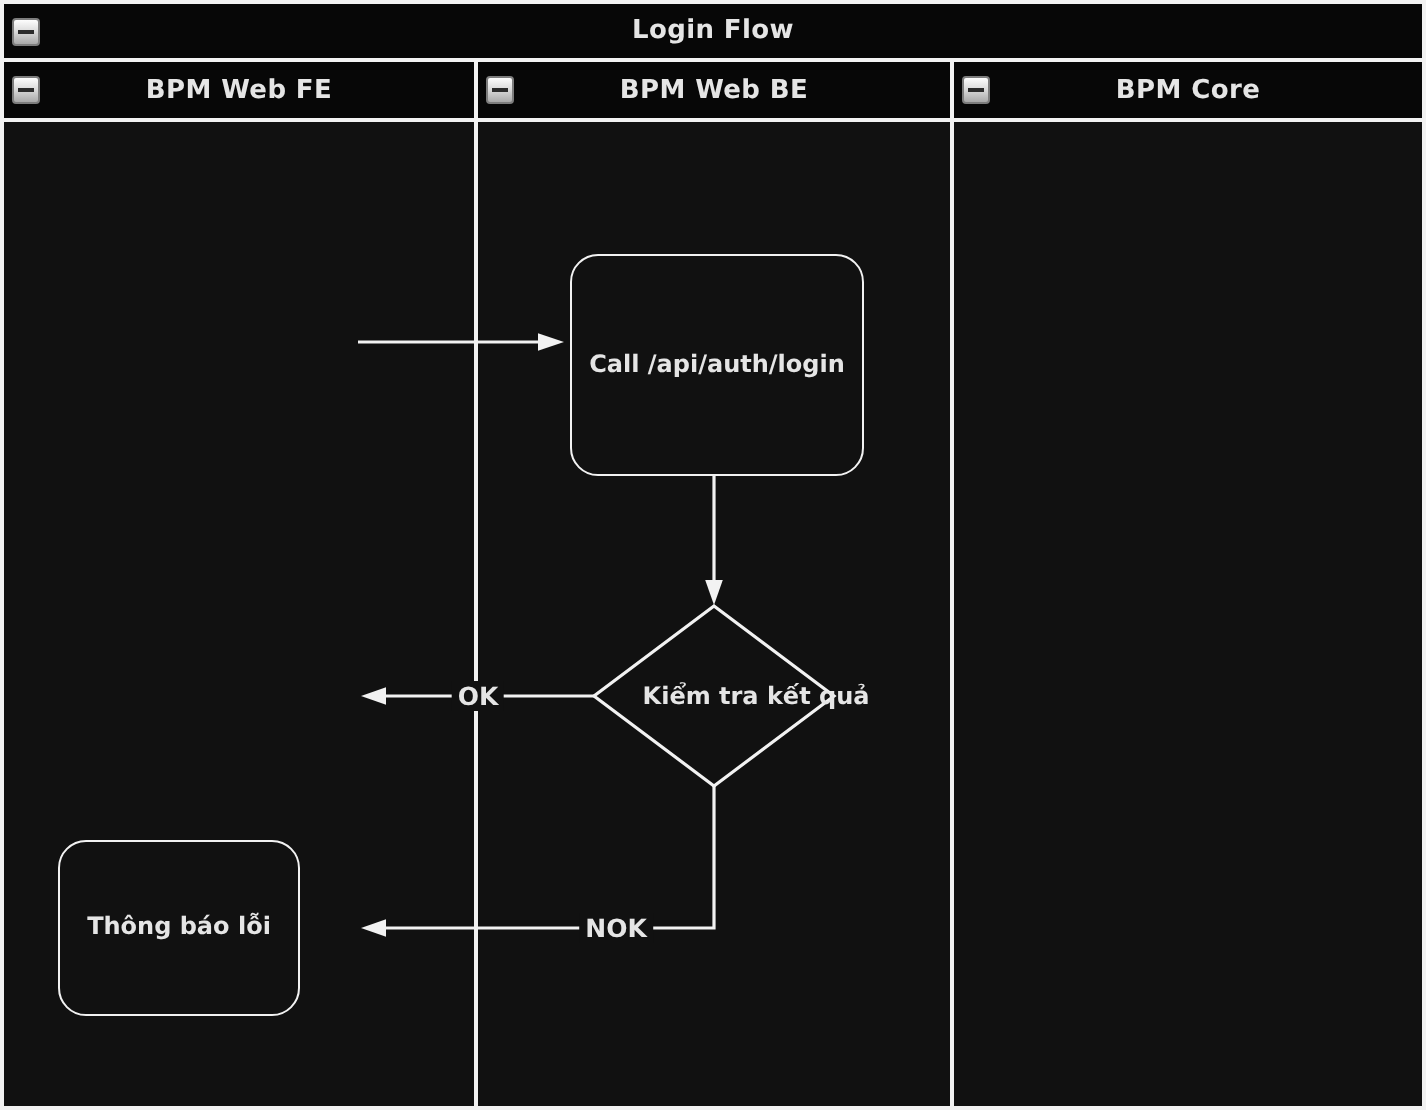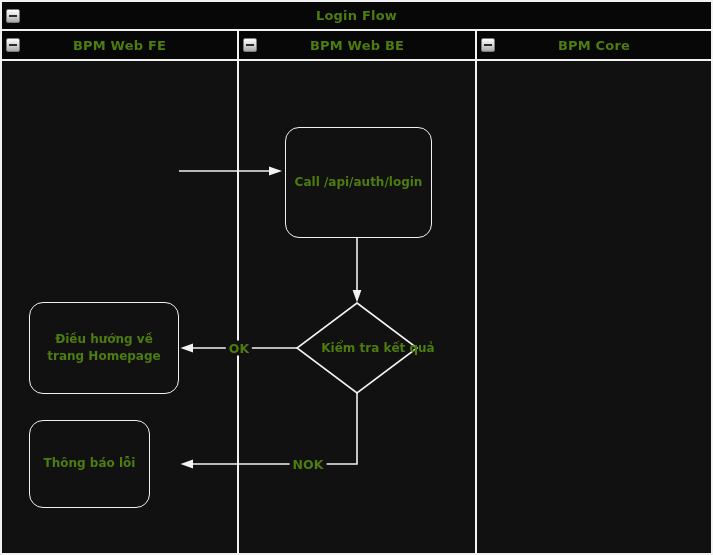--- a/index.html
+++ b/index.html
@@ -1,21 +1,21 @@
 <!DOCTYPE html>
 <html><head>
 <meta charset="utf-8">
 <style>
   html,body{margin:0;padding:0;background:#000;}
   #canvas{
     position:relative;
     width:713px;height:555px;
     background:#121212;
     font-family:"DejaVu Sans","Liberation Sans",sans-serif;
-    color:#4d7c0f;
+    color:#e5e5e5;
     overflow:hidden;
   }
   
   .pool-frame{
     position:absolute;inset:0;
     box-sizing:border-box;
     border:2px solid #f2f2f2;
     display:flex;flex-direction:column;
   }
   .title-bar{
@@ -167,23 +167,20 @@
       <polygon points="357,303 417,348 357,393 297,348" fill="#111111" stroke="#f2f2f2" stroke-width="1.6" style="pointer-events:auto;"></polygon>
     </svg>
 
 
     <div class="flow-node" id="node-call">
       <span>Call /api/auth/login</span>
     </div>
 
     <div class="diamond-label">Kiểm tra kết quả</div>
 
-    <div class="flow-node" id="node-redirect">
-      <span>Điều hướng về trang Homepage</span>
-    </div>
 
     <div class="flow-node" id="node-error">
       <span>Thông báo lỗi</span>
     </div>
 
     <div class="edge-label" id="edge-label-ok">OK</div>
 
     <div class="edge-label" id="edge-label-nok">NOK</div>
 
   </div>

